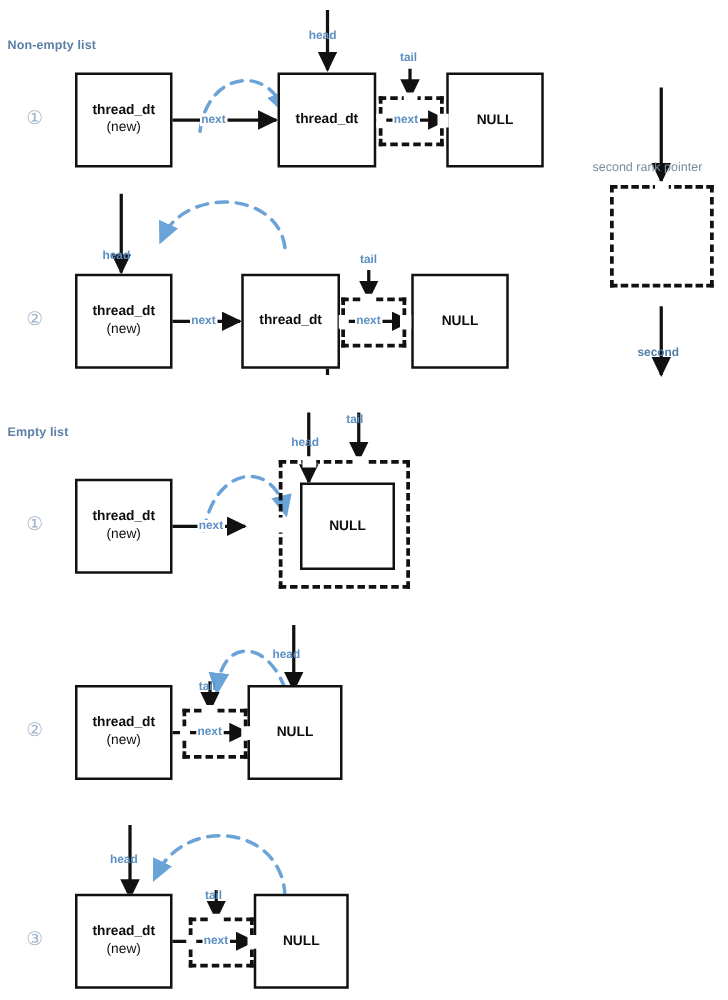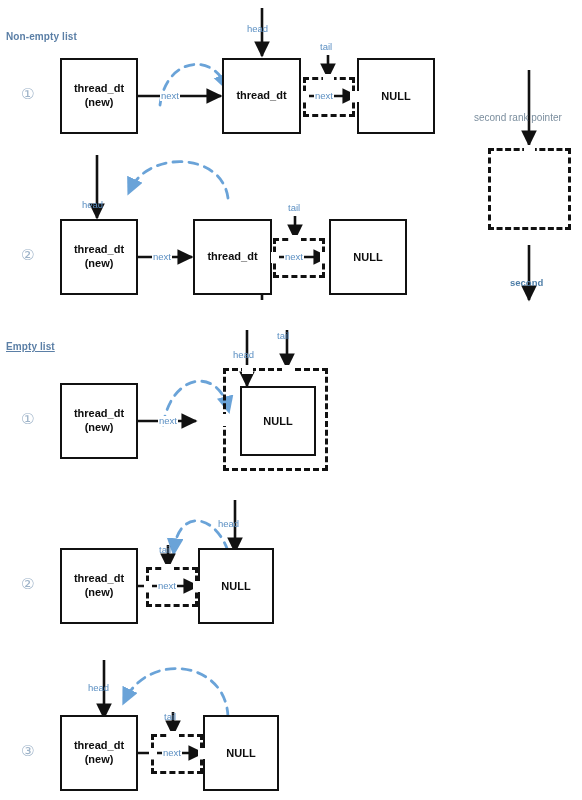--- a/index.html
+++ b/index.html
@@ -42,21 +42,21 @@
     flex-direction: column;
     align-items: center;
     justify-content: center;
     font-size: 11px;
     font-weight: bold;
     color: #0d0d0d;
     line-height: 1.25;
     text-align: center;
   }
   .node-box .ln2 {
-    font-weight: bold;
+    font-weight: normal;
   }
   .null-box {
     position: absolute;
     box-sizing: border-box;
     border: 2.2px solid #111111;
     background: #ffffff;
     display: flex;
     align-items: center;
     justify-content: center;
     font-size: 11px;
@@ -71,21 +71,21 @@
   }
   .next-dashed {
     position: absolute;
     box-sizing: border-box;
     border: 3px dashed #111111;
     background: transparent;
   }
   .blue-label {
     position: absolute;
     font-size: 9.5px;
-    font-weight: normal;
+    font-weight: bold;
     color: #5b8fc2;
     white-space: nowrap;
     line-height: 1;
   }
   .gray-label {
     position: absolute;
     font-size: 10px;
     color: #7b8e9e;
     white-space: nowrap;
     line-height: 1;
@@ -173,21 +173,21 @@
     <line x1="173" y1="712" x2="173" y2="735" stroke="#111111" stroke-width="2.6" marker-end="url(#blkArrowDown)"></line>
 
     <line x1="137" y1="753" x2="203" y2="753" stroke="#111111" stroke-width="2.6" marker-end="url(#blkArrow)"></line>
 
     <line x1="529" y1="70" x2="529" y2="145" stroke="#111111" stroke-width="2.6" marker-end="url(#blkArrowDown)"></line>
     <line x1="529" y1="245" x2="529" y2="300" stroke="#111111" stroke-width="2.6" marker-end="url(#blkArrowDown)"></line>
   </svg>
 
   <div class="section-label" style="left:6px; top:31px;">Non-empty list</div>
 
-  <div class="section-label" style="left:6px; top:341px;text-decoration:underline;">Empty list</div>
+  <div class="section-label" style="left:6px; top:341px;">Empty list</div>
 
   <div class="step-num" style="left:21px; top:87px;">①</div>
 
   <div class="node-box" style="left:60px; top:58px; width:78px; height:76px;">
     <span>thread_dt</span>
     <span class="ln2">(new)</span>
   </div>
 
   <div class="node-box" style="left:222px; top:58px; width:79px; height:76px;">
     <span>thread_dt</span>
@@ -285,20 +285,20 @@
 
   <div class="next-dashed" style="left:151px; top:734px; width:52px; height:40px;"></div>
   <div class="white-gap" style="left:149px; top:748px; width:8px; height:11px;"></div>
   <div class="white-gap" style="left:198px; top:748px; width:9px; height:11px;"></div>
   <div class="white-gap" style="left:168px; top:731px; width:11px; height:8px;"></div>
 
   <div class="blue-label" style="left:88px; top:683px;">head</div>
   <div class="blue-label" style="left:164px; top:712px;">tail</div>
   <div class="blue-label" style="left:162px; top:748px; background:#fff; padding:0 1px;">next</div>
 
-  <div class="gray-label" style="left:474px; top:113px;">second rank pointer</div>
+  <div class="gray-label" style="left:474px; top:130px;">second rank pointer</div>
 
   <div class="dashed-box" style="left:488px; top:148px; width:83px; height:82px;"></div>
   <div class="white-gap" style="left:524px; top:145px; width:11px; height:9px;"></div>
 
   <div class="blue-label-bold" style="left:510px; top:278px;">second</div>
 
 </div>
 
 </body></html>

